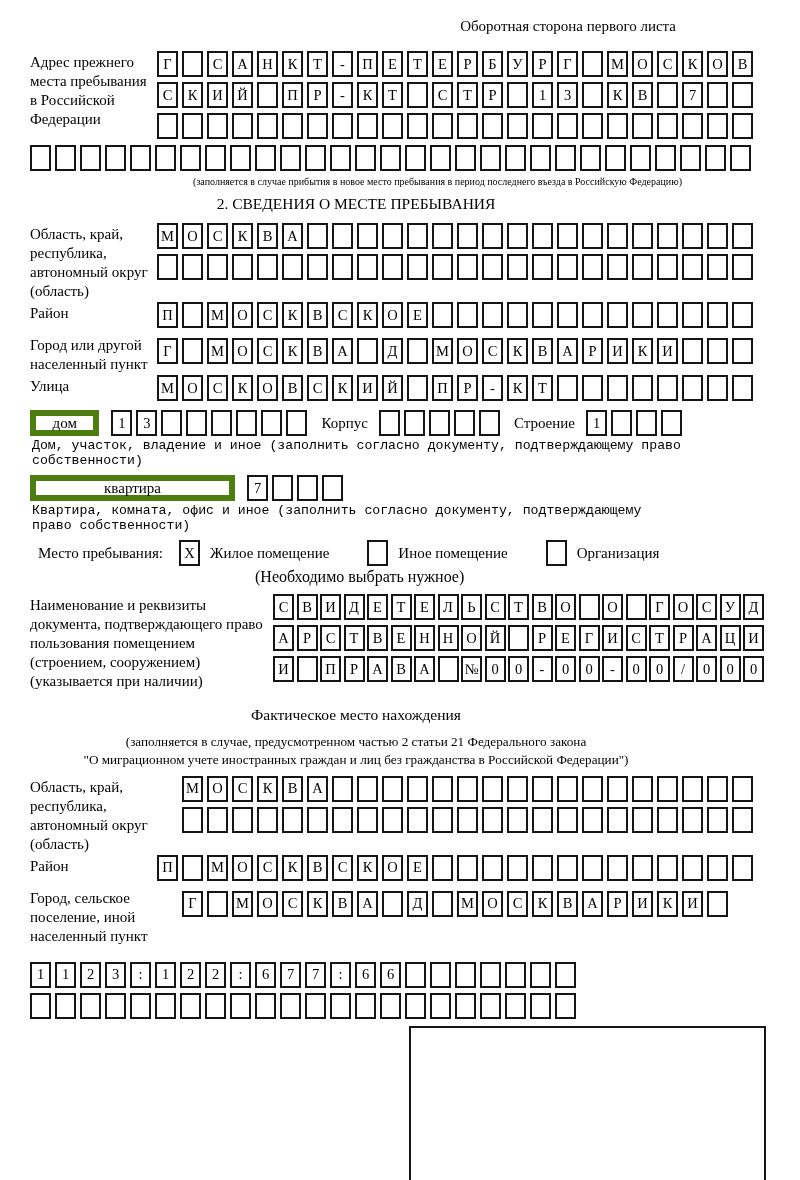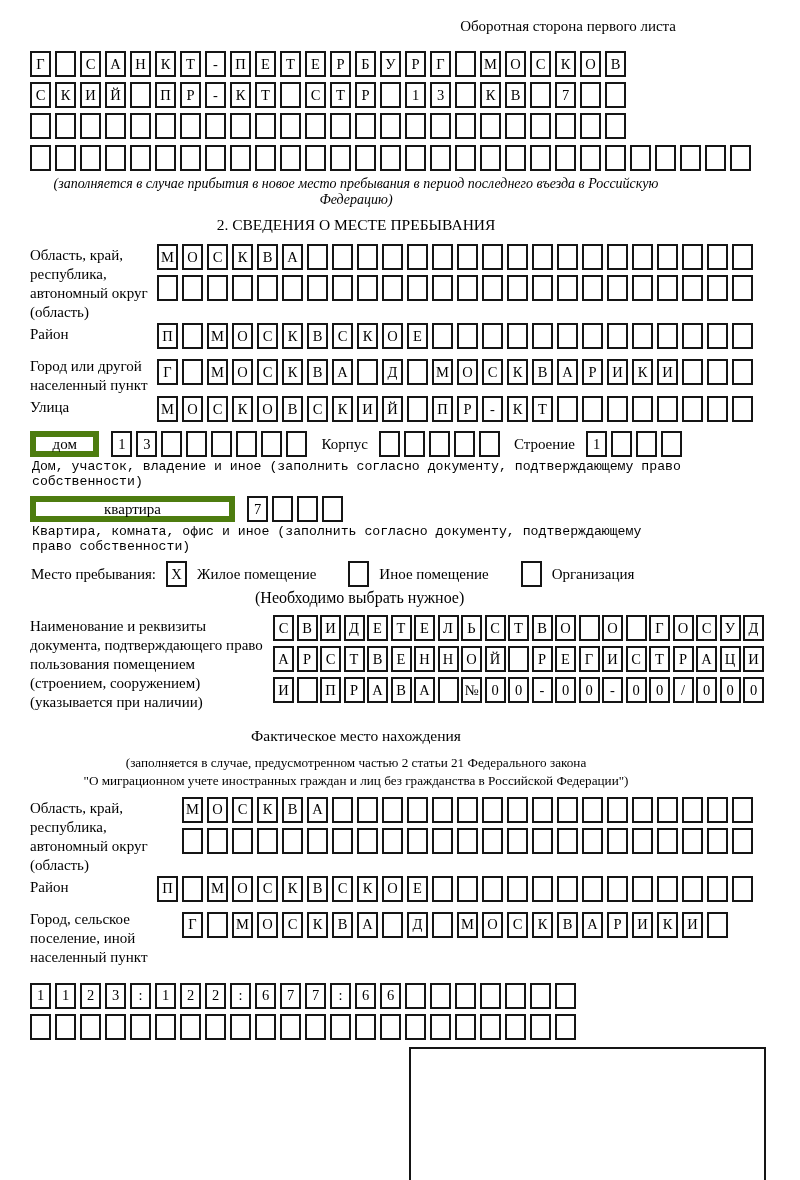--- a/index.html
+++ b/index.html
@@ -12,51 +12,52 @@
       display:inline-flex;align-items:center;justify-content:center;
       font-size:14.5px;font-family:"Liberation Serif",serif;}
   .docrow{gap:2.5px;}
   
   .frow{display:flex;align-items:flex-start;margin-bottom:1px;}
   .flabel{font-size:15px;line-height:1.27;flex:0 0 127px;padding-top:2px;}
   .flabel.w150{flex:0 0 152px;}
   .flabel.w130{flex:0 0 133px;}
   .flabel.w237{flex:0 0 243px;}
   .fboxes{flex:1 1 auto;min-width:0;}
-  .note{font-size:14px;text-align:center;margin:1px 0 6px 0;font-style:italic;}
+  .note{font-size:10px;text-align:right;margin:1px 0 6px 0;}
   .sect-title{font-size:15.5px;font-weight:normal;text-align:center;margin:8px 0 10px 0;}
   .caption{font-size:13.2px;margin:1px 0 7px 2px;font-family:Liberation Mono, monospace;}
   
   .inline-row{display:flex;align-items:center;gap:4px;margin:4px 0 2px 0;}
   .wide-box{box-sizing:border-box;height:26px;border:6px solid #4d7c0f;display:inline-flex;
             align-items:center;justify-content:center;font-size:15px;}
   .wb-house{width:168px;margin-right:8px;}
   .wb-apt{width:205px;margin-right:8px;}
   .mini-label{font-size:15px;margin:0 7px 0 10px;white-space:nowrap;}
   
-  .stay-row{display:flex;align-items:center;margin:6px 0 2px 1px;font-size:15px;}
+  .stay-row{display:flex;align-items:center;margin:6px 0 2px 8px;font-size:15px;gap:6px;}
   .stay-label{white-space:nowrap;margin-right:10px;}
   .opt{display:flex;align-items:center;margin-right:14px;}
   .opt .cb{margin-right:10px;}
   .opt-label{white-space:nowrap;margin-right:18px;}
   .stay-note{font-size:16px;margin:0 0 8px 225px;}
   .center-note{font-size:13.2px;text-align:center;margin:0 0 2px 0;}
   
   .stamp-wrap{margin:2px 0 0 365px;width:401px;}
   .stamp-box{box-sizing:border-box;width:357px;height:174px;border:2px solid #151515;margin-left:14px;}
   .mt4{margin-top:4px;}
 </style>
 </head>
 <body>
 
 <div class="page">
 
   <div class="top-right">Оборотная сторона первого листа</div>
 
   <div class="frow">
+    <div class="flabel">Адрес прежнего места пребывания в Российской Федерации</div>
     <div class="fboxes">
       <div class="boxrow">
           <span class="cb">Г</span>
           <span class="cb"></span>
           <span class="cb">С</span>
           <span class="cb">А</span>
           <span class="cb">Н</span>
           <span class="cb">К</span>
           <span class="cb">Т</span>
           <span class="cb">-</span>

